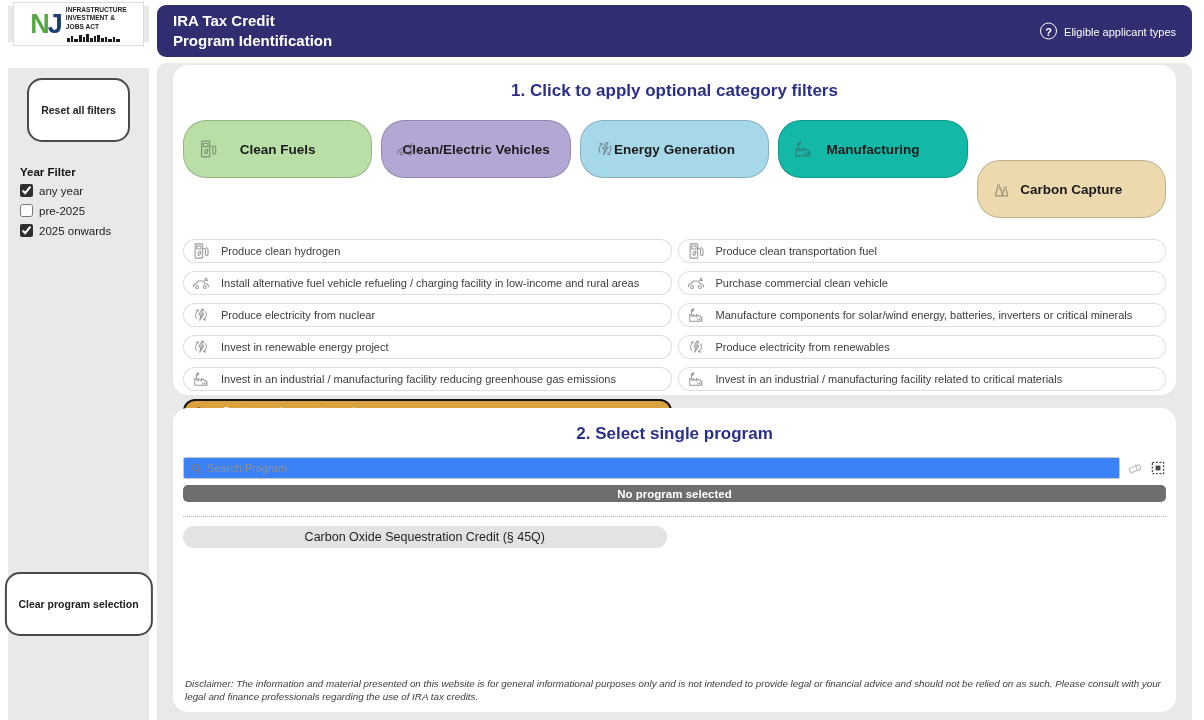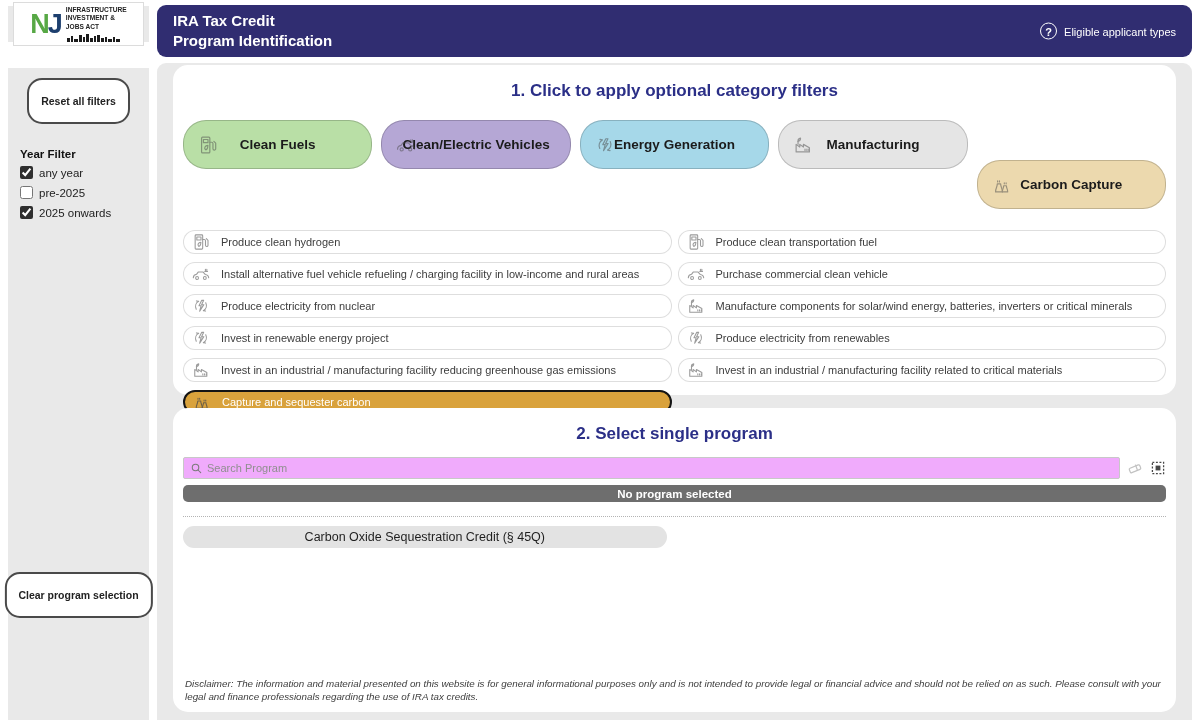--- a/index.html
+++ b/index.html
@@ -14,21 +14,21 @@
   .nj { font-weight:800; font-size:27px; line-height:1; letter-spacing:-2px; }
   .nj .n { color:#57a845; }
   .nj .j { color:#1d3f6e; }
   .logo-text { display:flex; flex-direction:column; }
   .logo-text span { font-size:6.6px; font-weight:bold; color:#222; line-height:1.25; }
   .skyline { margin-top:2px; }
 
   .sidebar { position:absolute; left:8px; top:68px; width:141px; bottom:0;
              background:#e9e9e9; }
   .pill-btn { display:block; margin:10px auto 0; background:#fff; border:2px solid #4a4a4a;
-              border-radius:15px; padding:15px 12px; font-size:10.5px; font-weight:bold;
+              border-radius:15px; padding:24px 12px; font-size:10.5px; font-weight:bold;
               color:#222; cursor:pointer; font-family:inherit; }
   .year-filter { margin:24px 0 0 12px; }
   .year-filter-label { font-size:11.5px; font-weight:bold; color:#111; margin-bottom:6px; }
   .chk-row { display:flex; align-items:center; gap:6px; margin-bottom:7px; cursor:pointer; }
   .chk-row input { width:13px; height:13px; accent-color:#2e2e2e; }
   .chk-row span { font-size:11.5px; color:#222; }
   .clear-btn { position:absolute; top:504px; left:50%; transform:translateX(-50%);
                margin:0; white-space:nowrap; }
 
   
@@ -47,45 +47,45 @@
   .content { margin-top:6px; flex:1; background:#e9e9e9; border-radius:9px 9px 0 0;
              padding:2px 16px 8px; display:flex; flex-direction:column; gap:13px; }
   .card { background:#fff; border-radius:15px; }
   .card1 { height:330px; flex:none; }
   .card2 { flex:1; position:relative; }
 
   .sec-heading { text-align:center; font-size:17px; font-weight:bold; color:#2b2f87;
                  padding-top:16px; }
 
   .cat-row { display:flex; gap:9px; margin:19px 10px 0; }
-  .cat-btn { flex:1; height:49px; border-radius:23px; position:relative;
+  .cat-btn { flex:1; height:58px; border-radius:23px; position:relative;
              display:flex; align-items:center; justify-content:center;
              font-size:13.5px; font-weight:bold; color:#1b1b1b;
              border:1px solid rgba(0,0,0,0.18); cursor:pointer; font-family:inherit; }
   .cat-btn .ic { position:absolute; left:13px; top:50%; transform:translateY(-50%);
                  width:22px; height:22px; opacity:.5; }
   .c-fuel    { background:#b9dfa6; }
   .c-veh     { background:#b5a7d5; }
   .c-energy  { background:#a6d8e9; }
-  .c-mfg     { background:#e5e5e5;text-align:right; }
+  .c-mfg     { background:#14b8a6;text-align:right; }
   .c-carbon  { background:#ecd9ae;margin-top:40px; }
 
   .cols { display:flex; gap:6px; margin:21px 10px 0; }
   .col { flex:1; display:flex; flex-direction:column; gap:8px; }
   .fpill { height:24px; border-radius:12px; display:flex; align-items:center; gap:10px;
            padding:0 8px 0 7px; font-size:11px; color:#3c3c3c; white-space:nowrap;
            border:1px solid rgba(0,0,0,0.13); cursor:pointer; background:#fff;
            font-family:inherit; text-align:left; }
   .fpill .ic { width:20px; height:20px; flex:none; opacity:.55; }
   .fpill.selected { background:#d9a23c; border:2px solid #141414; color:#fff; }
   .fpill.selected .ic { opacity:.75; }
 
   .search-row { display:flex; align-items:center; gap:7px; margin:13px 10px 0; }
   .search-box { flex:1; height:22px; border:1px solid #c8c8c8; border-radius:2px;
-                display:flex; align-items:center; padding:0 6px; gap:4px; background:#f0abfc; }
+                display:flex; align-items:center; padding:0 6px; gap:4px; background:#3b82f6; }
   .search-box input { border:none; outline:none; flex:1; font-size:11px; color:#333;
                       font-family:inherit; background:transparent; }
   .search-box input::placeholder { color:#8f8f8f; }
   .mini-ic { width:16px; height:16px; flex:none; cursor:pointer; }
 
   .no-sel { margin:6px 10px 0; height:17px; background:#6e6e6e; border-radius:5px;
             color:#fff; display:flex; align-items:center; justify-content:center;
             font-size:11.5px; font-weight:bold; }
 
   .prog-list { margin:14px 10px 0; border-top:1px dotted #b3b3b3; padding-top:9px; }

